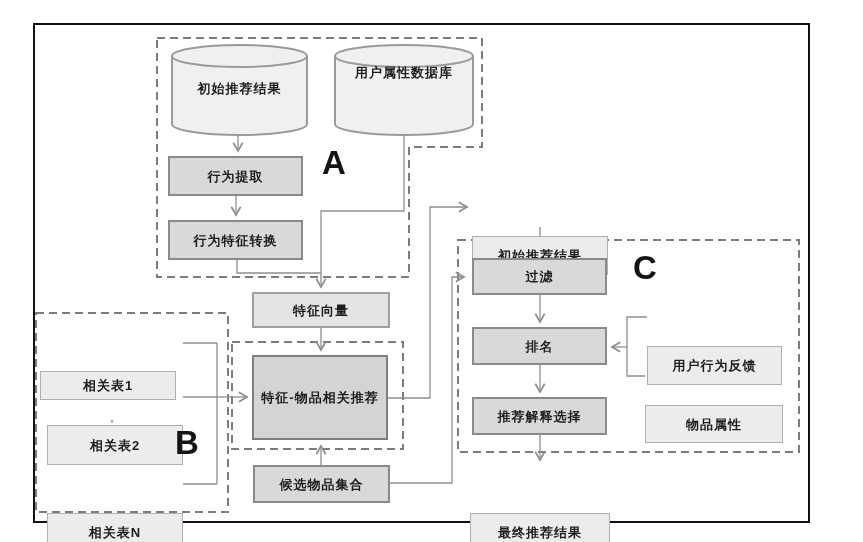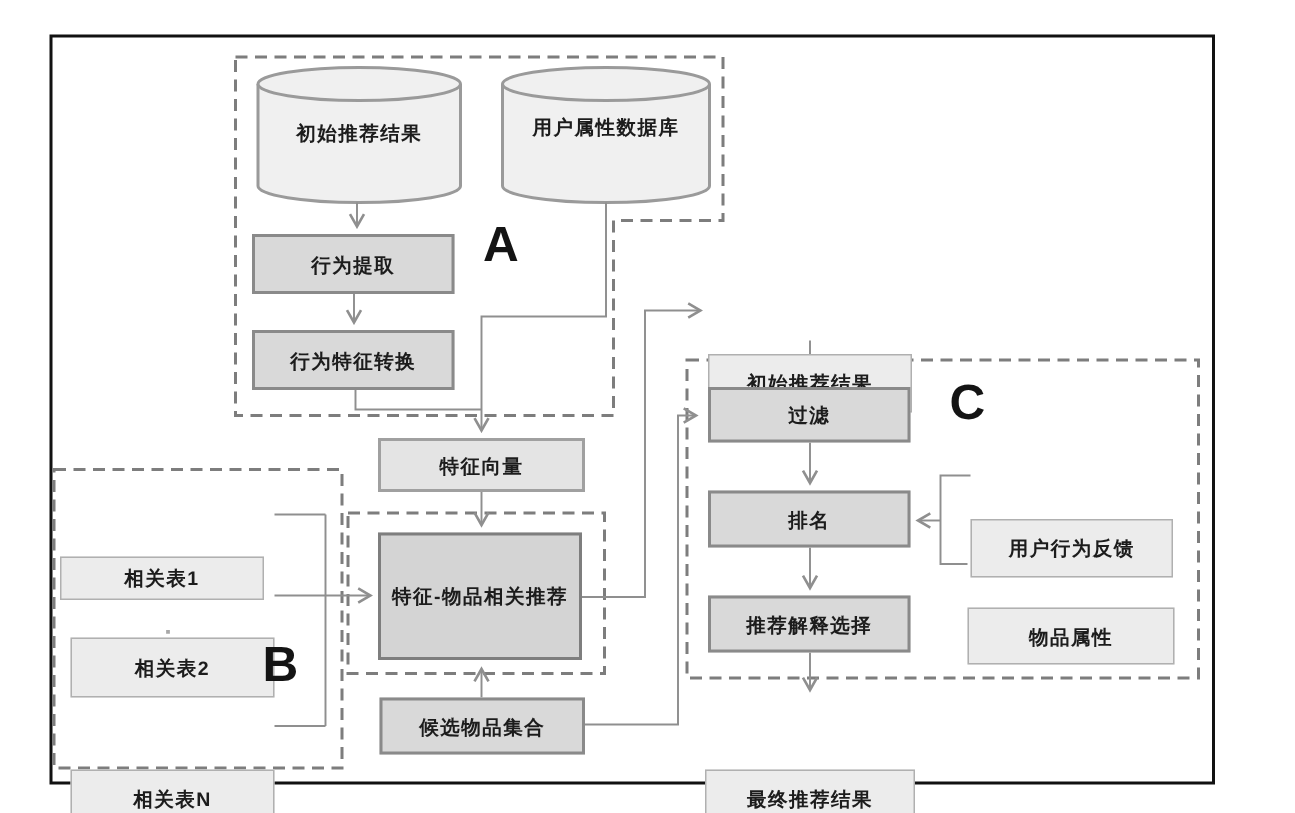--- a/index.html
+++ b/index.html
@@ -71,21 +71,21 @@
       <path d="M321,465 V446" marker-end="url(#arr)"></path>
       <path d="M390,483 H452 V277 H464" marker-end="url(#arr)"></path>
       <path d="M647,317 H627 V376 H645"></path>
       <path d="M627,347 H612" marker-end="url(#arr)"></path>
     </g>
 
     <path d="M112,420 V458" stroke="#a8a8a8" stroke-width="2.5" stroke-dasharray="2.5 4"></path>
   </svg>
 
   <div class="cyl-label" style="left:172px;top:76px;width:135px;height:26px">初始推荐结果</div>
-  <div class="cyl-label" style="left:335px;top:72px;width:138px;height:26px">用户属性数据库</div>
+  <div class="cyl-label" style="left:335px;top:60px;width:138px;height:26px">用户属性数据库</div>
 
   <div class="node process" style="left:168px;top:156px;width:135px;height:40px">
     <span>行为提取</span>
   </div>
   <div class="node process" style="left:168px;top:220px;width:135px;height:40px">
     <span>行为特征转换</span>
   </div>
 
   <div class="node mid" style="left:252px;top:292px;width:138px;height:36px">
     <span>特征向量</span>

